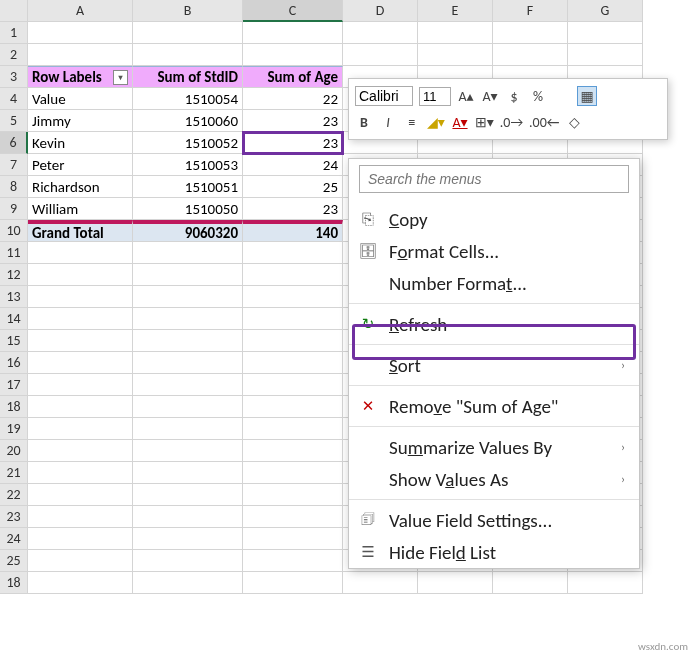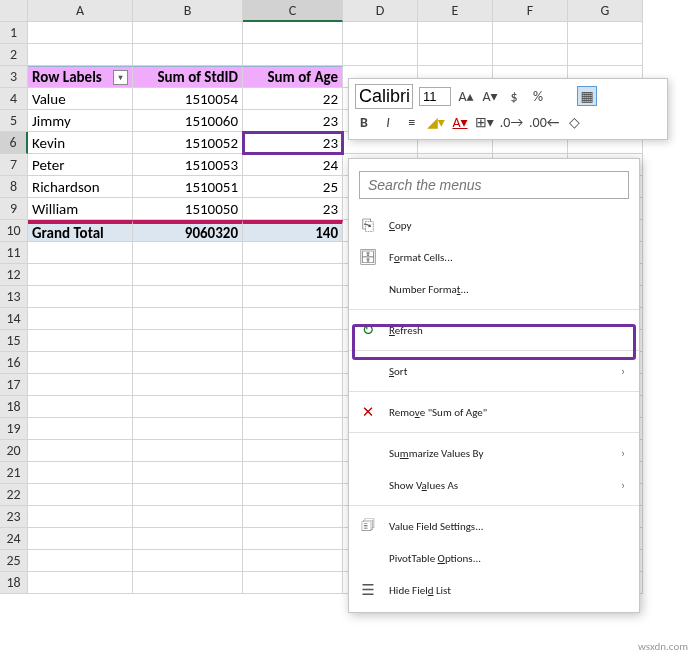--- a/index.html
+++ b/index.html
@@ -16,30 +16,30 @@
     .cell { background: #fff; }
     .pivot-hdr { background: #f0abfc; font-weight: bold; border-top: 1px solid #95b3d7; border-bottom: 1px solid #95b3d7; }
     .pivot-total { background: #dce6f1; font-weight: bold; border-top: 4px solid #be185d; border-bottom: 1px solid #95b3d7; }
     .num { justify-content: flex-end; }
     .dropdown-btn { margin-left: auto; width: 15px; height: 15px; border: 1px solid #888; background: #fff; display: flex; align-items: center; justify-content: center; font-size: 8px; color: #555; }
     
     .sel-cell { outline: 3px solid #7030a0; outline-offset: -2px; z-index: 2; }
     
     .mini-toolbar { position: absolute; left: 348px; top: 78px; width: 320px; background: #fff; border: 1px solid #c6c6c6; box-shadow: 2px 2px 8px rgba(0,0,0,0.2); padding: 4px 6px; font-size: 13px; }
     .mt-row { display: flex; align-items: center; gap: 6px; height: 26px; }
-    .mt-font { width: 58px; border: 1px solid #ababab; font-size: 18px; padding: 1px 3px; }
+    .mt-font { width: 58px; border: 1px solid #ababab; font-size: 14px; padding: 1px 3px; }
     .mt-size { width: 32px; border: 1px solid #ababab; font-size: 13px; padding: 1px 3px; }
     .mt-btn { min-width: 18px; height: 20px; display: flex; align-items: center; justify-content: center; color: #444; cursor: pointer; font-size: 14px; }
     
-    .ctx-menu { position: absolute; left: 348px; top: 158px; width: 292px; background: #fff; border: 1px solid #c6c6c6; box-shadow: 2px 2px 10px rgba(0,0,0,0.25); padding: 6px 0; }
+    .ctx-menu { position: absolute; left: 348px; top: 158px; width: 292px; background: #fff; border: 1px solid #c6c6c6; box-shadow: 2px 2px 10px rgba(0,0,0,0.25); padding: 0 0; }
     .ctx-search { margin: 6px 10px 10px 10px; }
     .ctx-search input { width: 100%; border: 1px solid #ababab; padding: 5px 8px; font-size: 14px; font-style: italic; color: #888; }
     .ctx-item { display: flex; align-items: center; height: 32px; padding: 0 14px 0 10px; cursor: pointer; gap: 12px; }
     .ctx-icon { width: 18px; height: 18px; display: flex; align-items: center; justify-content: center; color: #555; flex-shrink: 0; }
-    .ctx-label { flex: 1; color: #222; font-size: 11px; }
+    .ctx-label { flex: 1; color: #222; font-size: 19px; }
     .ctx-arrow { color: #666; font-size: 12px; }
     .ctx-sep { height: 1px; background: #e0e0e0; margin: 4px 0; }
     .ctx-item u { text-decoration: underline; }
     
     .refresh-hl { position: absolute; left: 352px; top: 324px; width: 284px; height: 36px; border: 3px solid #7030a0; border-radius: 3px; pointer-events: none; z-index: 5; }
     
     .watermark { position: absolute; right: 6px; bottom: 4px; font-size: 11px; color: #999; }
   </style>
 </head>
 <body>
@@ -342,24 +342,20 @@
     <span class="ctx-icon"></span>
     <span class="ctx-label">Show V<u>a</u>lues As</span>
     <span class="ctx-arrow">›</span>
   </div>
   <div class="ctx-sep"></div>
   <div class="ctx-item">
     <span class="ctx-icon">🗊</span>
     <span class="ctx-label">Value Field Settings...</span>
   </div>
   <div class="ctx-item">
-    <span class="ctx-icon"></span>
-    <span class="ctx-label">PivotTable <u>O</u>ptions...</span>
-  </div>
-  <div class="ctx-item">
     <span class="ctx-icon">☰</span>
     <span class="ctx-label">Hide Fiel<u>d</u> List</span>
   </div>
 </div>
 
 <div class="refresh-hl"></div>
 
 <div class="watermark">wsxdn.com</div>
 
 </body></html>

